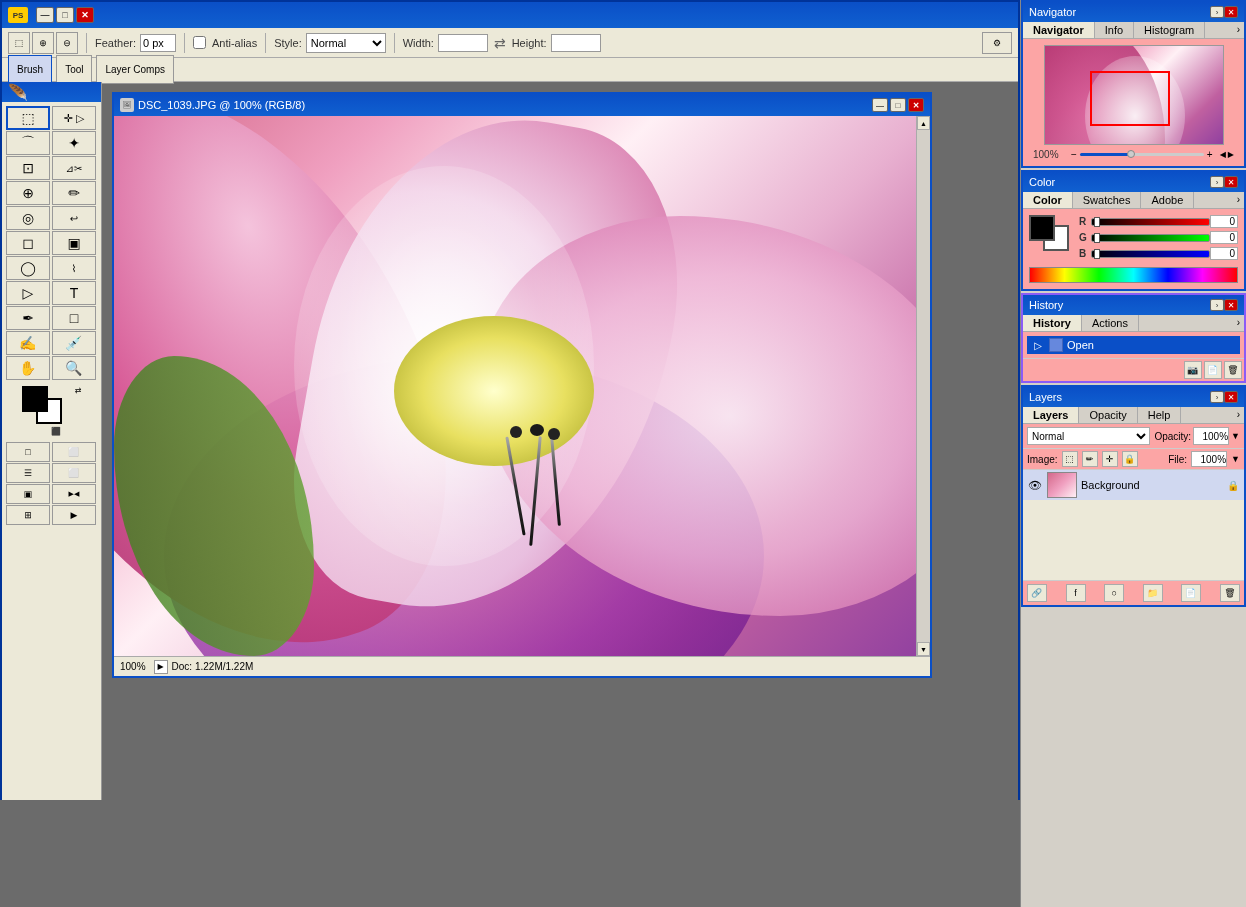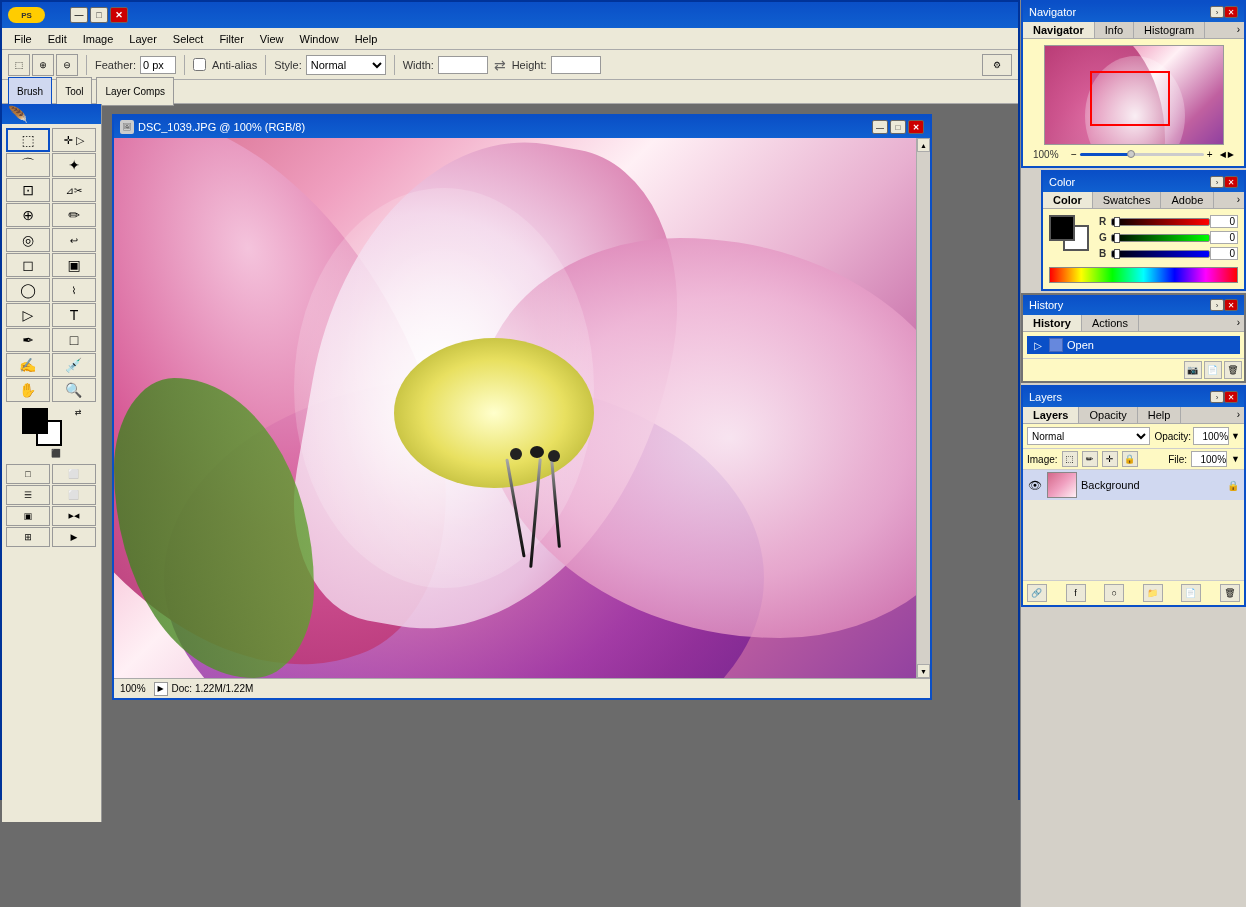--- a/index.html
+++ b/index.html
@@ -17,24 +17,24 @@
       background: linear-gradient(to bottom, #0a4fc7, #1060d0);
       height: 26px;
       display: flex;
       align-items: center;
       padding: 0 6px;
       color: white;
       font-weight: bold;
       font-size: 12px;
     }
     .ps-title-bar .title-icon {
-      width: 37px; height: 16px;
+      width: 20px; height: 16px;
       background: #ffcc00;
-      border-radius: 8px;
-      margin-right: 23px;
+      border-radius: 2px;
+      margin-right: 6px;
       display: flex; align-items: center; justify-content: center;
       font-size: 8px; color: #333; font-weight: bold;
     }
     .ps-title-bar .title-text { flex: 1; }
     .win-btn { width: 18px; height: 16px; border: 1px solid #666; border-radius: 2px; margin-left: 2px; cursor: pointer; display: inline-flex; align-items: center; justify-content: center; font-size: 9px; font-weight: bold; }
     .win-btn.minimize { background: #ece9d8; color: #333; }
     .win-btn.maximize { background: #ece9d8; color: #333; }
     .win-btn.close { background: #cc0000; color: white; }
 
     
@@ -186,21 +186,21 @@
       width: 226px;
       height: 907px;
       background: #d4d0c8;
       border-left: 1px solid #888;
     }
 
     
     .panel {
       border: 1px solid #888;
       margin-bottom: 0;
-      background: #fef9c3;
+      background: #fca5a5;
     }
     .panel-title-bar {
       background: linear-gradient(to bottom, #0a4fc7, #1060d0);
       height: 20px;
       display: flex;
       align-items: center;
       padding: 0 6px;
       color: white;
       font-size: 11px;
     }
@@ -256,21 +256,21 @@
     .color-label { width: 12px; font-size: 10px; font-weight: bold; color: #333; }
     .color-slider-track { flex: 1; height: 8px; border: 1px solid #888; border-radius: 2px; position: relative; cursor: pointer; }
     .color-slider-r { background: linear-gradient(to right, #000, #ff0000); }
     .color-slider-g { background: linear-gradient(to right, #000, #00ff00); }
     .color-slider-b { background: linear-gradient(to right, #000, #0000ff); }
     .color-slider-thumb { width: 6px; height: 10px; background: white; border: 1px solid #555; position: absolute; top: -2px; left: 2px; cursor: pointer; }
     .color-value { width: 28px; font-size: 10px; text-align: right; border: 1px solid #aaa; background: white; padding: 0 2px; }
     .color-spectrum { height: 16px; background: linear-gradient(to right, #ff0000, #ffff00, #00ff00, #00ffff, #0000ff, #ff00ff, #ff0000); border: 1px solid #888; cursor: pointer; margin-top: 4px; }
 
     
-    .history-panel { border: 2px solid #737373; }
+    .history-panel { border: 2px solid #8b5cf6; }
     .history-content { padding: 4px; }
     .history-item { display: flex; align-items: center; padding: 2px 4px; font-size: 11px; cursor: pointer; gap: 4px; }
     .history-item.active { background: #0a4fc7; color: white; }
     .history-item-icon { width: 16px; height: 16px; background: #ccc; border: 1px solid #888; flex-shrink: 0; overflow: hidden; }
     .history-thumbnail { width: 100%; height: 100%; background: linear-gradient(135deg, #d4688a, #f0a0c0); }
     .history-bottom { display: flex; justify-content: flex-end; padding: 2px; border-top: 1px solid #ccc; gap: 2px; }
     .history-action-icon { width: 18px; height: 18px; border: 1px solid #aaa; background: #ece9d8; cursor: pointer; display: flex; align-items: center; justify-content: center; font-size: 9px; }
 
     
     .layers-panel { border: 2px solid #0a4fc7; }
@@ -310,31 +310,20 @@
 
   <div class="ps-title-bar">
     <div class="title-icon">
       <span>PS</span>
     </div>
     <span class="win-btn minimize">—</span>
     <span class="win-btn maximize">□</span>
     <span class="win-btn close">✕</span>
   </div>
 
-  <div class="menu-bar">
-    <span class="menu-item">File</span>
-    <span class="menu-item">Edit</span>
-    <span class="menu-item">Image</span>
-    <span class="menu-item">Layer</span>
-    <span class="menu-item">Select</span>
-    <span class="menu-item">Filter</span>
-    <span class="menu-item">View</span>
-    <span class="menu-item">Window</span>
-    <span class="menu-item">Help</span>
-  </div>
 
   <div class="toolbar">
     <div class="toolbar-group">
       <button class="toolbar-btn">⬚</button>
       <button class="toolbar-btn">⊕</button>
       <button class="toolbar-btn">⊖</button>
     </div>
     <div class="toolbar-separator"></div>
     <span class="toolbar-label">Feather:</span>
     <input class="toolbar-input" style="width: 36px;" value="0 px">
@@ -494,21 +483,21 @@
         </div>
         <span class="nav-zoom-plus">+</span>
         <div style="display:flex;gap:2px;margin-left:4px;">
           <span style="font-size:8px;cursor:pointer;">◀</span>
           <span style="font-size:8px;cursor:pointer;">▶</span>
         </div>
       </div>
     </div>
   </div>
 
-  <div class="panel color-panel" style="margin-top:2px;margin-left:20px;">
+  <div class="panel color-panel" style="margin-top:2px;">
     <div class="panel-title-bar">
       <span class="panel-title">Color</span>
       <span class="panel-close-btn normal">›</span>
       <span class="panel-close-btn close-red">✕</span>
     </div>
     <div class="panel-tabs">
       <div class="panel-tab active">Color</div>
       <div class="panel-tab">Swatches</div>
       <div class="panel-tab">Adobe</div>
       <div style="flex:1"></div>

